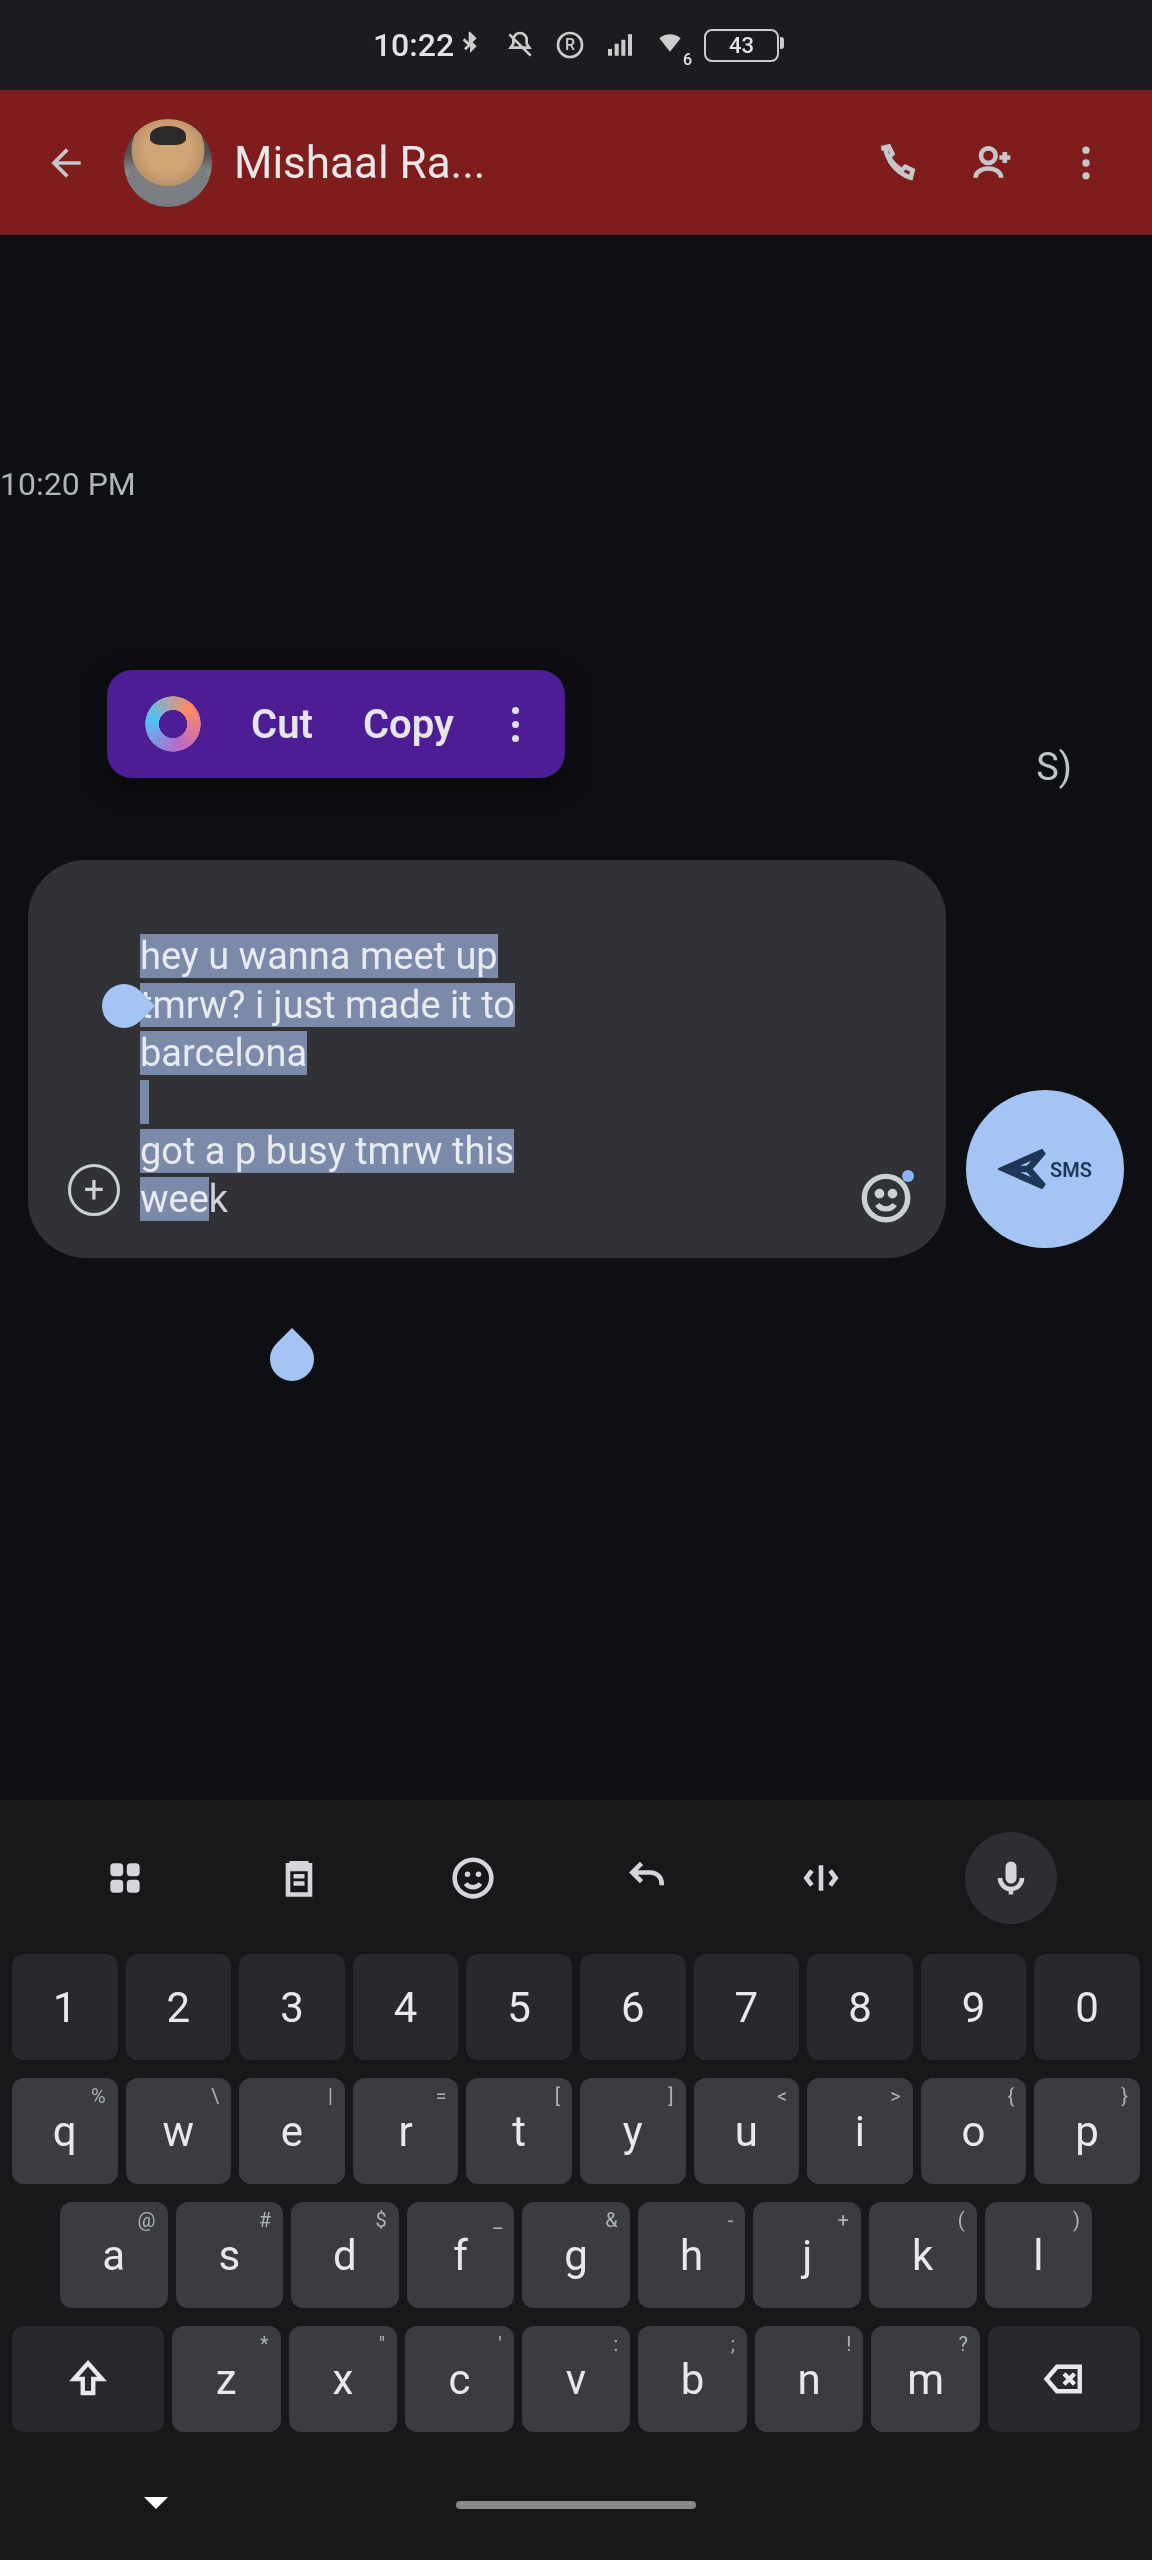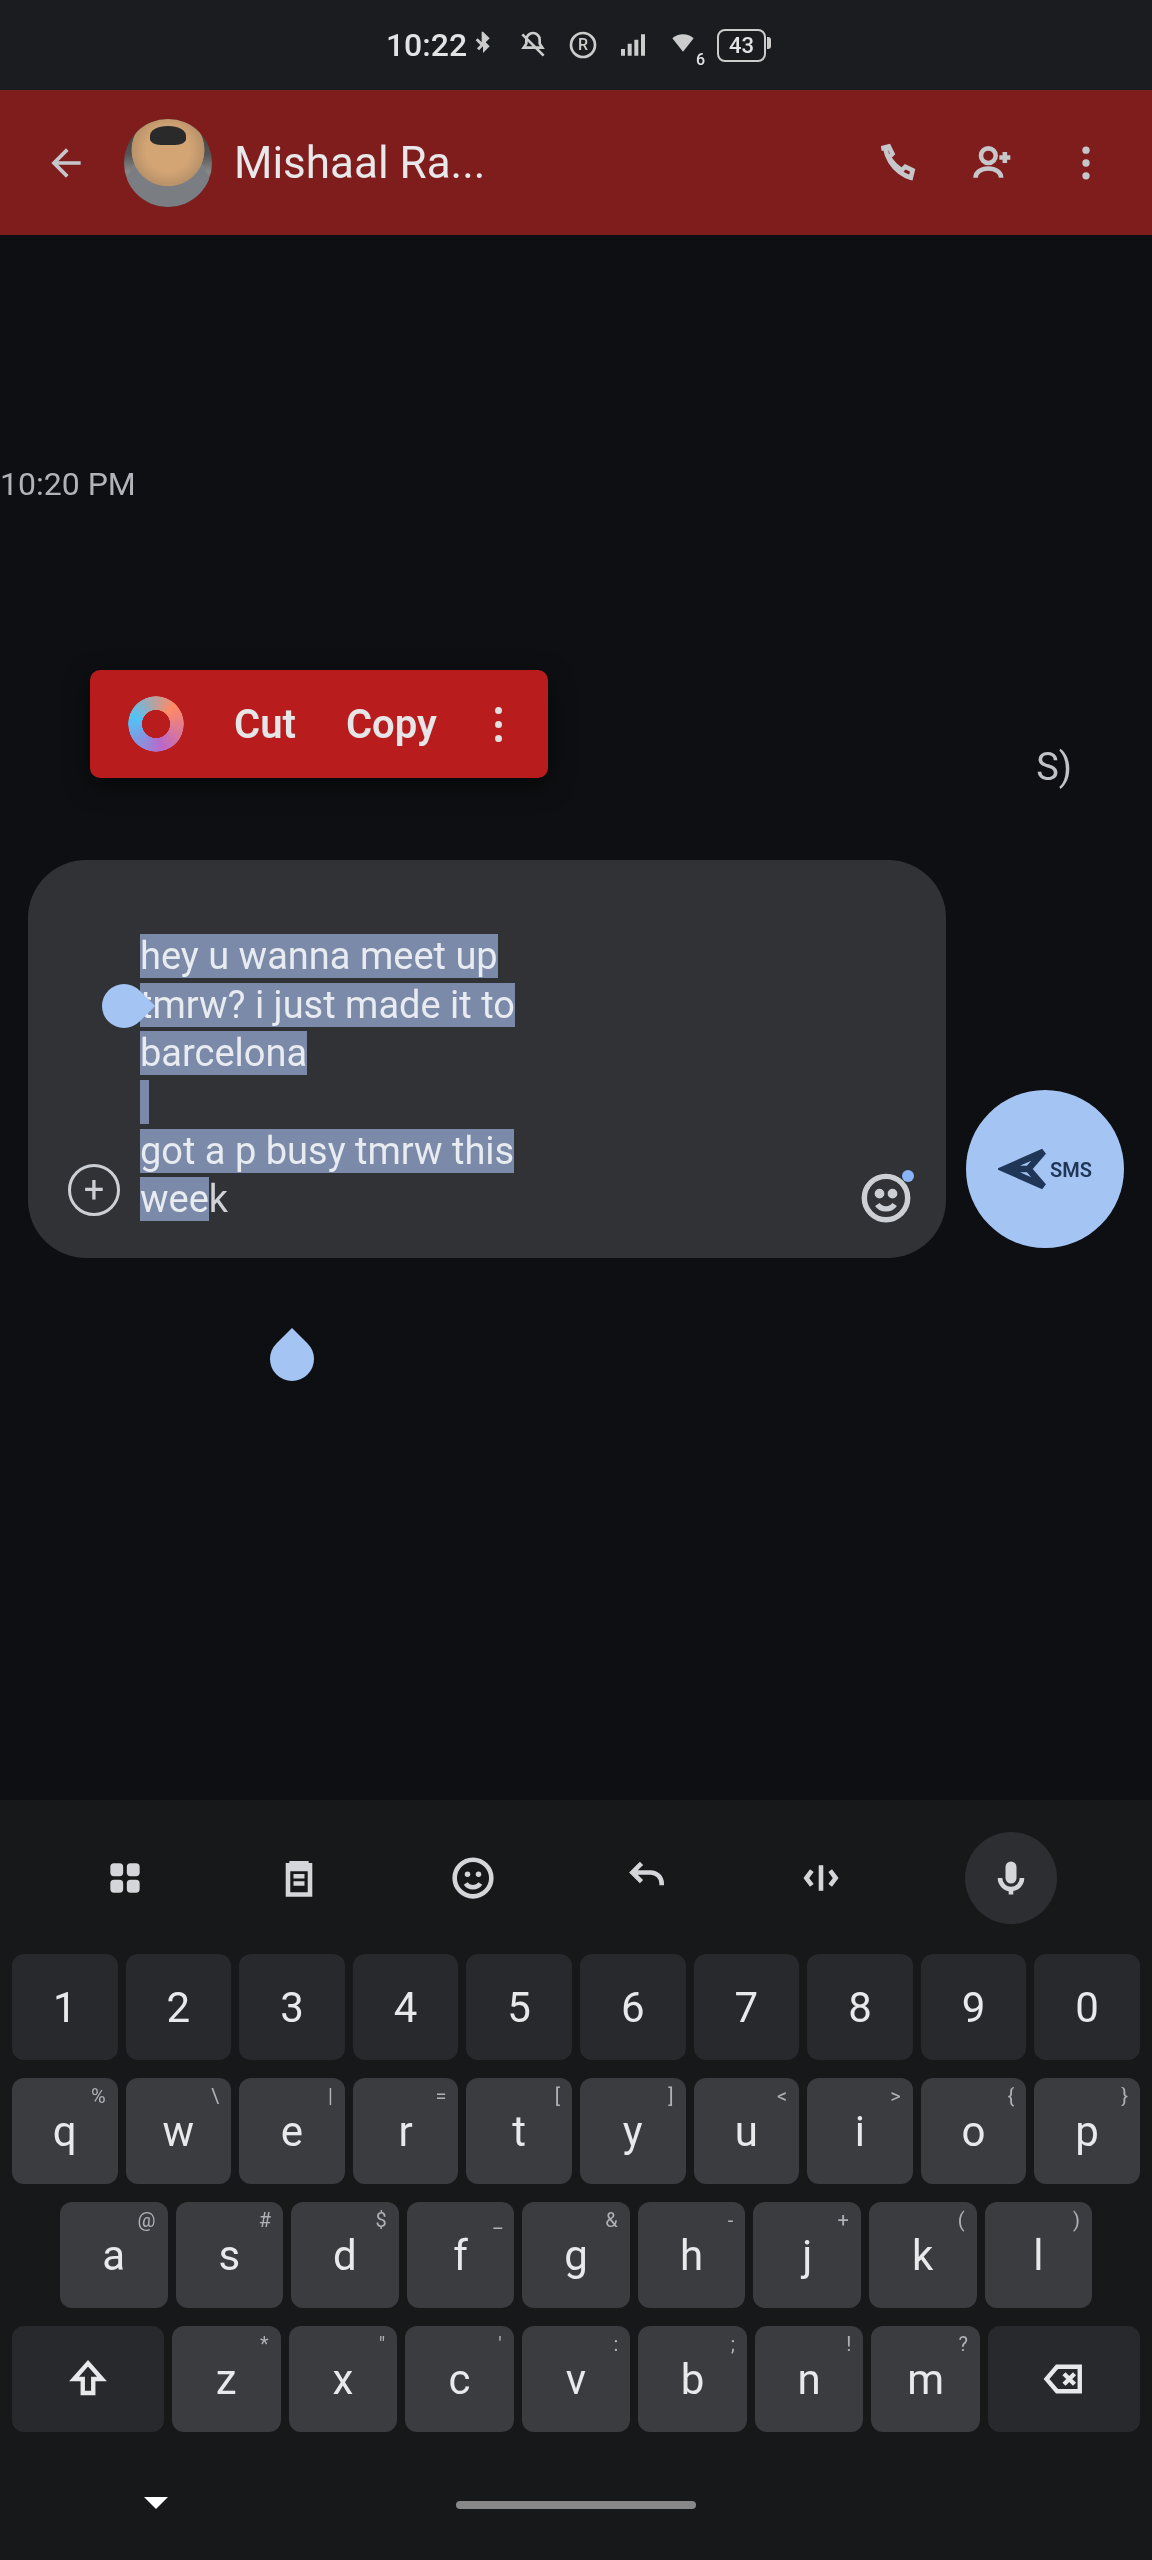--- a/index.html
+++ b/index.html
@@ -20,21 +20,21 @@
       padding: 0 50px;
       font-size: 32px;
       font-weight: 500;
       background: #1a1c1f;
     }
     .status-right { display: flex; align-items: center; gap: 18px; }
     .status-right svg { width: 32px; height: 32px; }
     .battery-box {
       border: 2.5px solid #ccc;
       border-radius: 8px;
-      padding: 2px 10px;
+      padding: 2px 23px;
       font-size: 22px;
       position: relative;
     }
     .battery-box::after {
       content: '';
       position: absolute;
       right: -7px; top: 6px;
       width: 4px; height: 12px;
       background: #ccc;
       border-radius: 0 3px 3px 0;
@@ -69,23 +69,23 @@
       background: #2a2a2a;
       border-radius: 50% 50% 30% 30%;
     }
     .contact-name { font-size: 44px; font-weight: 400; flex: 1; color: #e8e8ea; }
     .icon-btn { width: 72px; height: 72px; display: flex; align-items: center; justify-content: center; border-radius: 50%; }
     .icon-btn svg { width: 44px; height: 44px; fill: #c5c7cb; }
     .conversation { flex: 1; background: #0e0f12; position: relative; }
     .timestamp { text-align: left; font-size: 32px; color: #b0b3b8; padding: 230px 0 30px; }
     .context-menu {
       position: absolute;
-      top: 670px; left: 90px;
-      background: #b91c1c;
-      border-radius: 10px;
+      top: 670px; left: 107px;
+      background: #4c1d95;
+      border-radius: 25px;
       display: flex;
       align-items: center;
       padding: 26px 38px;
       gap: 50px;
       box-shadow: 0 8px 24px rgba(0,0,0,0.5);
       z-index: 10;
     }
     .galaxy-icon {
       width: 56px; height: 56px;
       position: relative;

